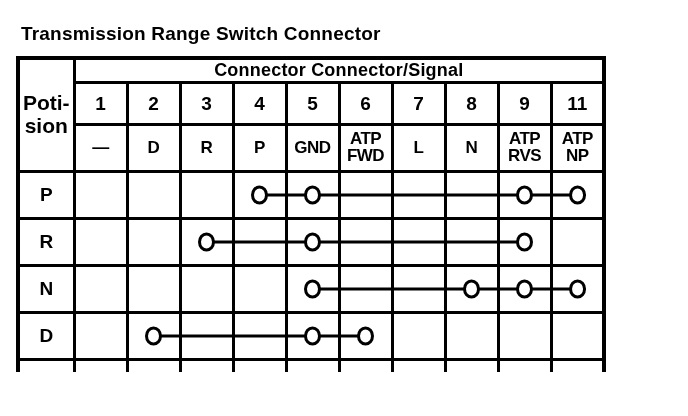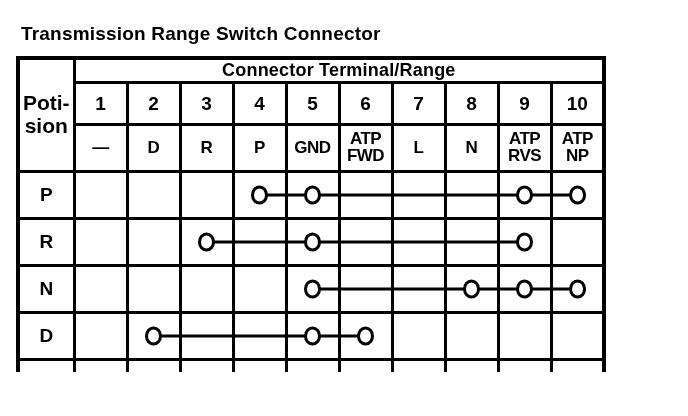--- a/index.html
+++ b/index.html
@@ -62,33 +62,33 @@
         <col style="width:53px">
           <col style="width:53px">
           <col style="width:53px">
           <col style="width:53px">
           <col style="width:53px">
       </colgroup>
       <tbody>
         <tr class="r-group">
           <td class="corner" rowspan="3">Poti-
 sion</td>
-          <td class="group" colspan="10">Connector Terminal/Range</td>
+          <td class="group" colspan="10">Connector Connector/Signal</td>
         </tr>
         <tr class="r-num">
           <td>1</td>
           <td>2</td>
           <td>3</td>
           <td>4</td>
           <td>5</td>
           <td>6</td>
           <td>7</td>
           <td>8</td>
           <td>9</td>
-          <td>10</td>
+          <td>11</td>
         </tr>
         <tr class="r-sig">
           <td>—</td>
           <td>D</td>
           <td>R</td>
           <td>P</td>
           <td>GND</td>
           <td>ATP
 FWD</td>
           <td>L</td>

